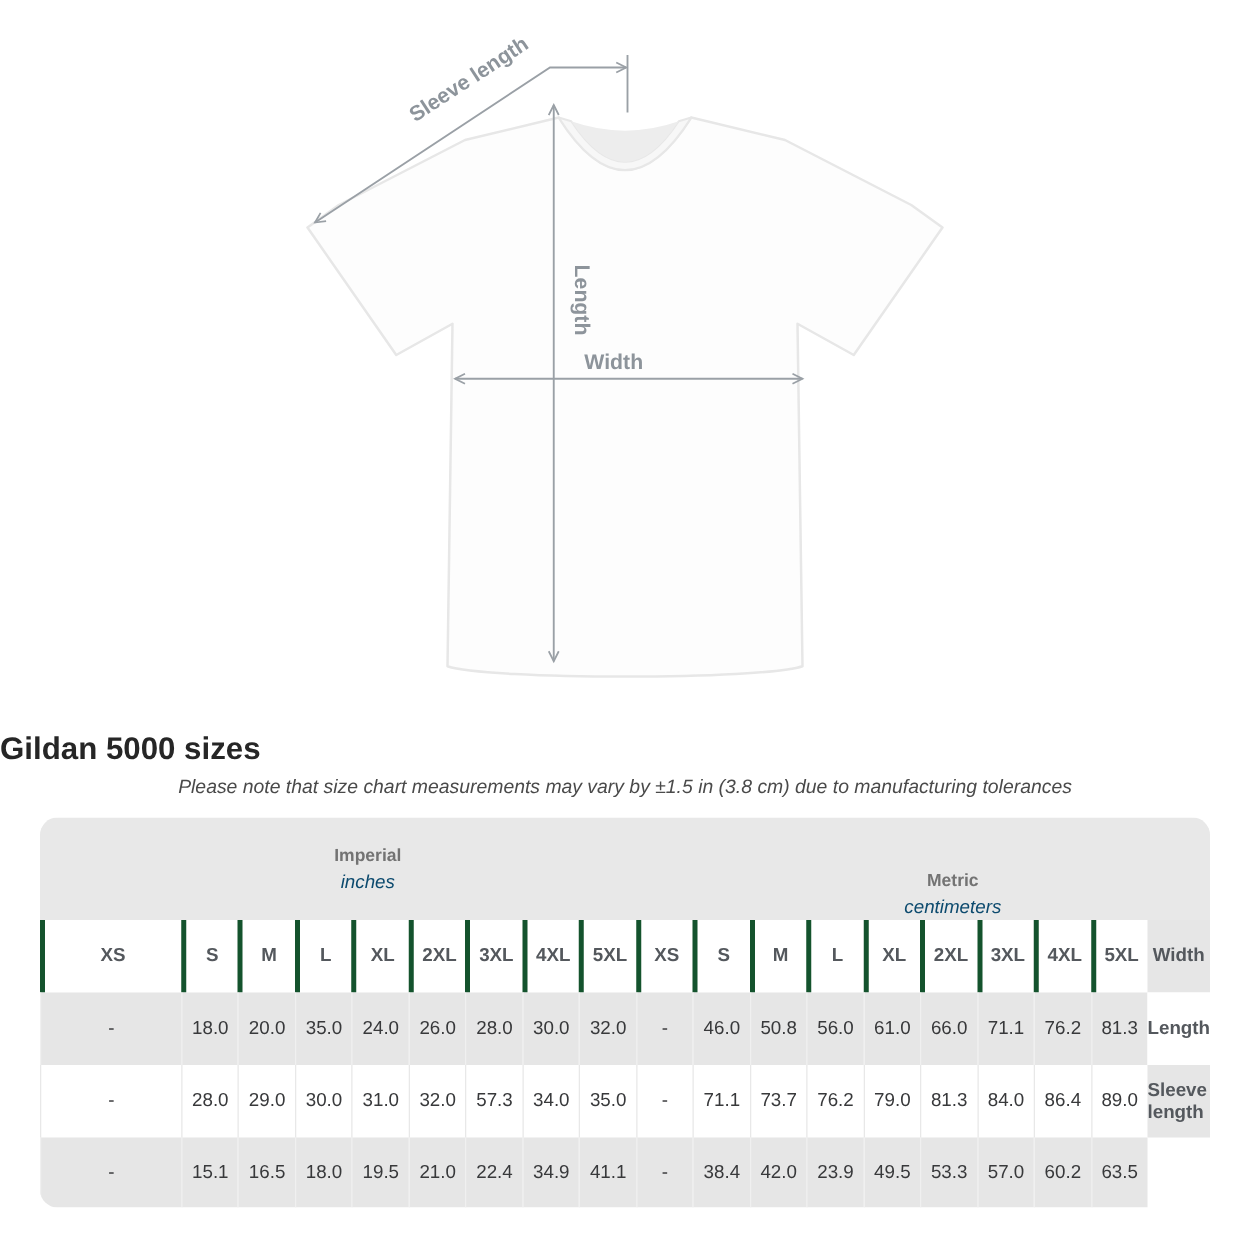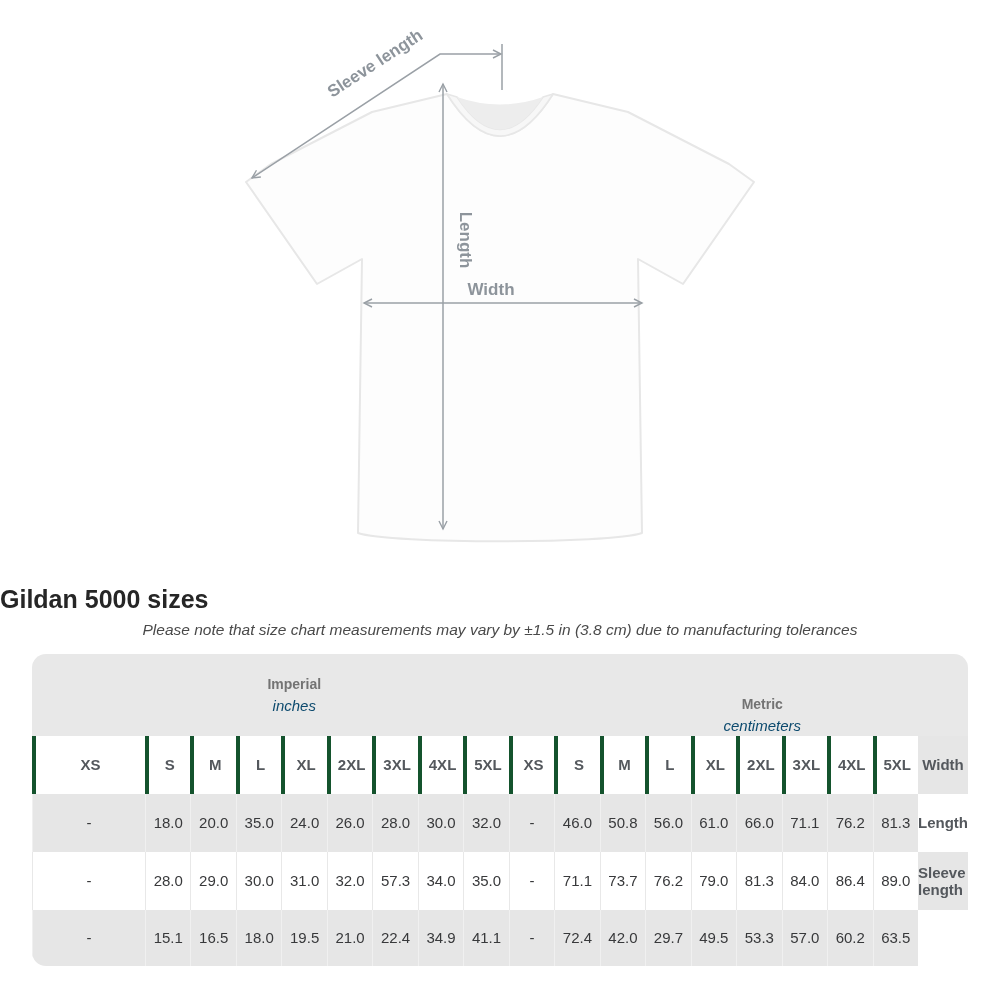--- a/index.html
+++ b/index.html
@@ -169,23 +169,23 @@
         <div class="cell val gray">-</div>
         <div class="cell val gray">15.1</div>
         <div class="cell val gray">16.5</div>
         <div class="cell val gray">18.0</div>
         <div class="cell val gray">19.5</div>
         <div class="cell val gray">21.0</div>
         <div class="cell val gray">22.4</div>
         <div class="cell val gray">34.9</div>
         <div class="cell val gray">41.1</div>
         <div class="cell val gray">-</div>
-        <div class="cell val gray">72.4</div>
+        <div class="cell val gray">38.4</div>
         <div class="cell val gray">42.0</div>
-        <div class="cell val gray">29.7</div>
+        <div class="cell val gray">23.9</div>
         <div class="cell val gray">49.5</div>
         <div class="cell val gray">53.3</div>
         <div class="cell val gray">57.0</div>
         <div class="cell val gray">60.2</div>
         <div class="cell val gray">63.5</div>
       </div>
   </div>
 
 </div>
 

